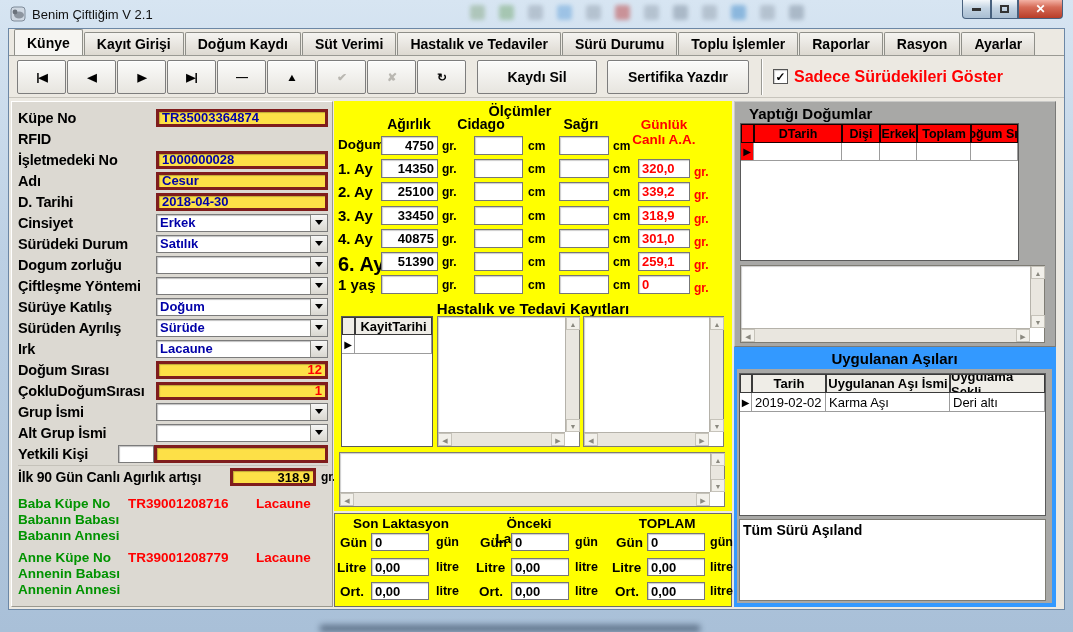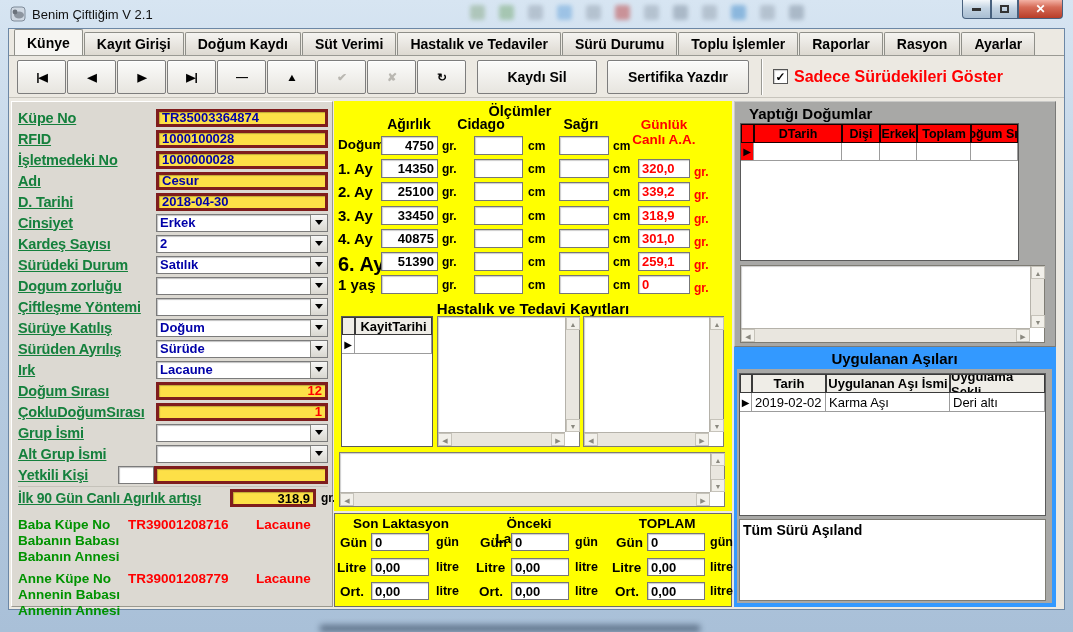--- a/index.html
+++ b/index.html
@@ -52,21 +52,21 @@
   .chklabel { margin-left:6px; color:#f00; font-size:16px; font-weight:bold; }
 
   
   .main { position:relative; height:511px; }
   .panel { position:absolute; }
 
   
   #left-panel { left:2px; top:3px; width:322px; height:506px; background:#DCD9D2;
     border:1px solid #fff; border-right-color:#9a988f; border-bottom-color:#9a988f; padding:5px 4px 0 6px; }
   .frow { display:flex; align-items:center; height:21px; }
-  .flabel { width:138px; flex:none; color:#15803d; font-weight:bold; font-size:14.5px; letter-spacing:-.2px; white-space:nowrap;text-decoration:underline; }
+  .flabel { width:138px; flex:none; color:#000000; font-weight:bold; font-size:14.5px; letter-spacing:-.2px; white-space:nowrap; }
   .fbox { flex:1; height:18px; background:#fde047; border:3px solid #7f1d1d;
     box-shadow:inset 1px 1px 1px rgba(0,0,0,.25); display:flex; align-items:center; padding:0 3px; overflow:hidden; }
   .fval { color:#0000A8; font-weight:bold; font-size:13px; white-space:nowrap; }
   .fval.red { color:#f00; margin-left:auto; }
   .fval.black { color:#000; margin-left:auto; }
   .fcombo { flex:1; height:18px; background:#fff; border:1px solid #7b7b7b;
     box-shadow:inset 1px 1px 1px rgba(0,0,0,.25); display:flex; align-items:center; padding-left:3px; position:relative; }
   .combo-btn { position:absolute; right:0; top:0; bottom:0; width:17px;
     background:linear-gradient(#f6f6f5,#d9d7d0); border-left:1px solid #8a8a84; display:flex; align-items:center; justify-content:center; }
   .tri-down { width:0; height:0; border-left:4px solid transparent; border-right:4px solid transparent; border-top:5px solid #000; }
@@ -236,23 +236,20 @@
 
       <div class="panel" id="left-panel">
         <div class="frow">
             <span class="flabel">Küpe No</span>
           <span class="fbox">
               <span class="fval">TR35003364874</span>
             </span>
           </div>
         <div class="frow">
             <span class="flabel">RFID</span>
-          <span class="fbox">
-              <span class="fval">1000100028</span>
-            </span>
           </div>
         <div class="frow">
             <span class="flabel">İşletmedeki No</span>
           <span class="fbox">
               <span class="fval">1000000028</span>
             </span>
           </div>
         <div class="frow">
             <span class="flabel">Adı</span>
           <span class="fbox">
@@ -262,29 +259,20 @@
         <div class="frow">
             <span class="flabel">D. Tarihi</span>
           <span class="fbox">
               <span class="fval">2018-04-30</span>
             </span>
           </div>
         <div class="frow">
             <span class="flabel">Cinsiyet</span>
           <span class="fcombo">
               <span class="fval">Erkek</span>
-            <span class="combo-btn">
-                <span class="tri-down"></span>
-              </span>
-            </span>
-          </div>
-        <div class="frow">
-            <span class="flabel">Kardeş Sayısı</span>
-          <span class="fcombo">
-              <span class="fval">2</span>
             <span class="combo-btn">
                 <span class="tri-down"></span>
               </span>
             </span>
           </div>
         <div class="frow">
             <span class="flabel">Sürüdeki Durum</span>
           <span class="fcombo">
               <span class="fval">Satılık</span>
             <span class="combo-btn">

